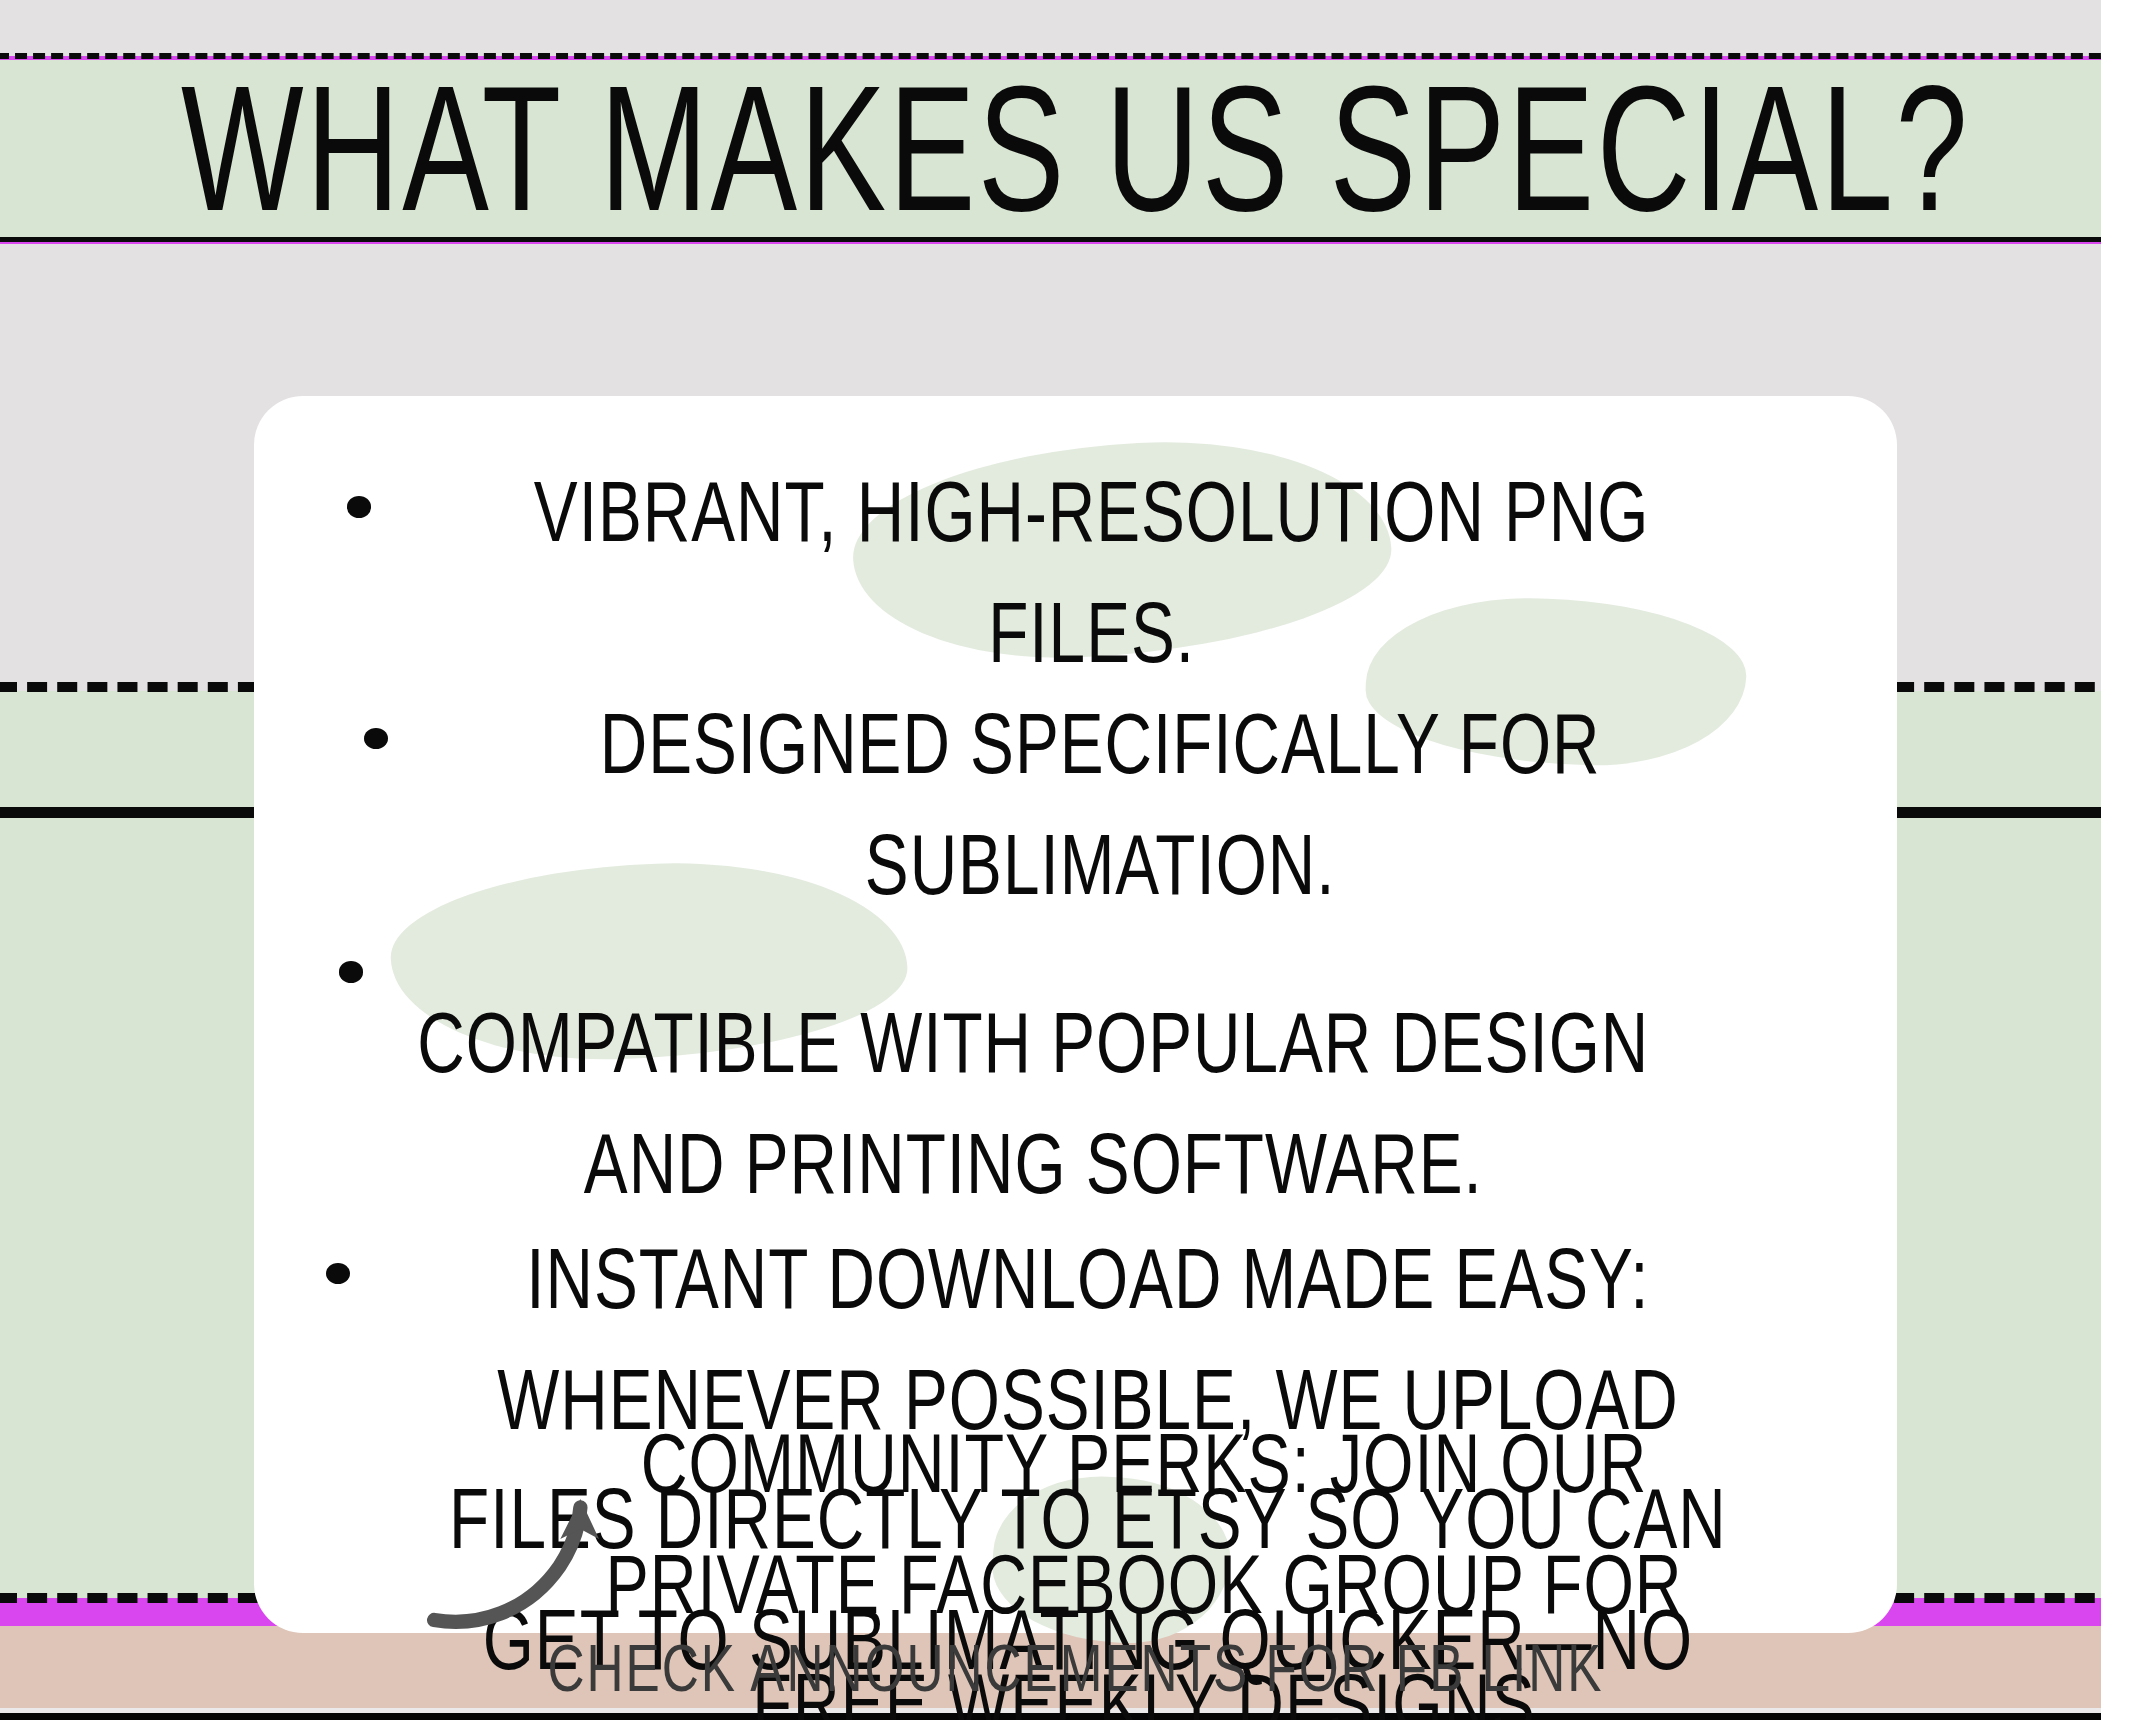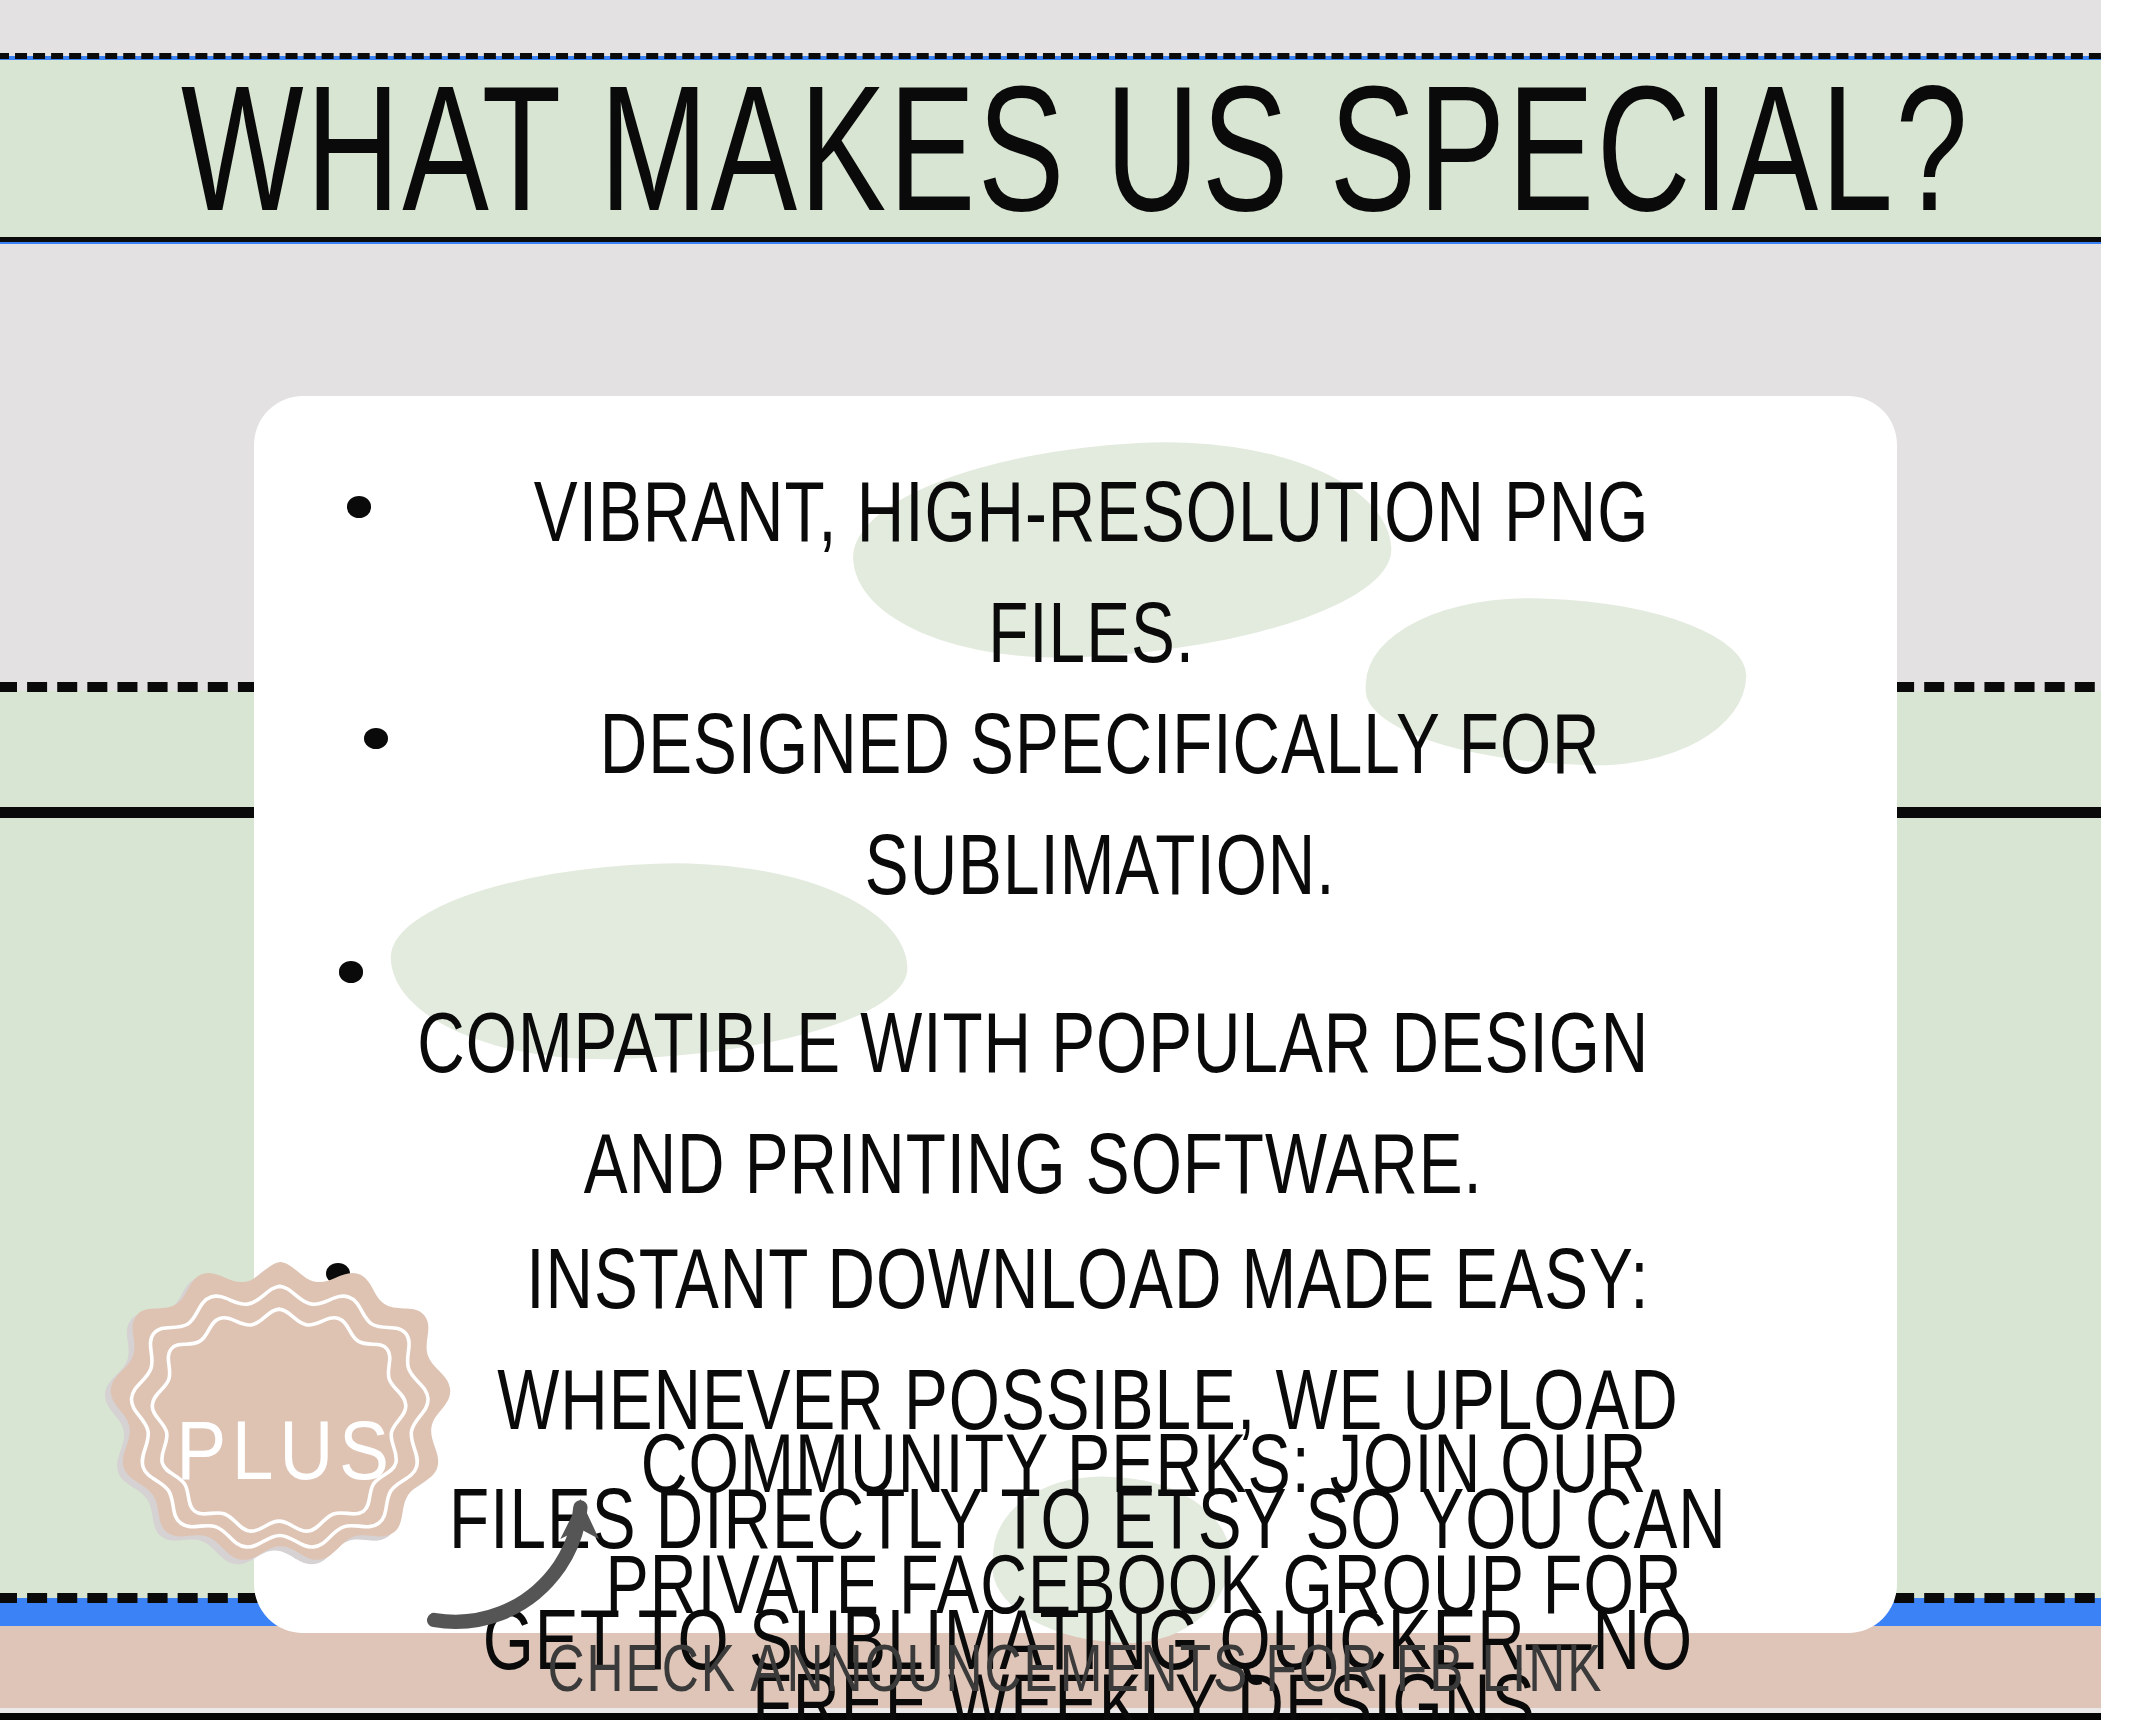--- a/index.html
+++ b/index.html
@@ -9,21 +9,21 @@
   body {
     font-family: "DejaVu Sans", sans-serif;
   }
 
   
   #poster {
     position: relative;
     width: 2101px;
     height: 1721px;
     overflow: hidden;
-    background: #3b82f6;
+    background: #d946ef;
   }
 
   
   .band {
     position: absolute;
     left: 0;
     width: 2151px;
   }
   .band-grey-top   { top: 0;    height: 56px;   background: #E4E1E3; }
   .band-header     { top: 60px; height: 178px;  background: #D8E5D2; }
@@ -278,68 +278,20 @@
       <span class="bullet-text">COMPATIBLE WITH POPULAR DESIGN AND PRINTING SOFTWARE.</span>
     </div>
 
     <div class="bullet-row row-4">
       <span class="bullet-dot"></span>
       <span class="bullet-text">INSTANT DOWNLOAD MADE EASY: WHENEVER POSSIBLE, WE UPLOAD FILES DIRECTLY TO ETSY SO YOU CAN GET TO SUBLIMATING QUICKER—NO EXTRA STEPS, NO HASSLE!</span>
     </div>
 
   </div>
 
-  <div class="seal">
-    <svg viewBox="0 0 520 560" xmlns="http://www.w3.org/2000/svg">
-
-      <path d="M250 18
-               c22 0 32 26 54 28 c22 2 38 -18 58 -11 c20 7 20 33 38 43
-               c18 10 41 -1 54 15 c13 16 -2 37 5 56 c7 19 30 27 31 48
-               c1 21 -22 31 -26 51 c-4 20 14 38 8 57 c-6 19 -30 22 -41 39
-               c-11 17 -4 40 -20 52 c-16 12 -37 -1 -56 6 c-19 7 -27 30 -48 32
-               c-21 2 -33 -19 -54 -19 c-21 0 -33 21 -54 19 c-21 -2 -29 -25 -48 -32
-               c-19 -7 -40 6 -56 -6 c-16 -12 -9 -35 -20 -52 c-11 -17 -35 -20 -41 -39
-               c-6 -19 12 -37 8 -57 c-4 -20 -27 -30 -26 -51 c1 -21 24 -29 31 -48
-               c7 -19 -8 -40 5 -56 c13 -16 36 -5 54 -15 c18 -10 18 -36 38 -43
-               c20 -7 36 13 58 11 c22 -2 32 -28 54 -28 z" fill="#D6D2D3" transform="translate(-8,6)"></path>
-
-      <path d="M250 18
-               c22 0 32 26 54 28 c22 2 38 -18 58 -11 c20 7 20 33 38 43
-               c18 10 41 -1 54 15 c13 16 -2 37 5 56 c7 19 30 27 31 48
-               c1 21 -22 31 -26 51 c-4 20 14 38 8 57 c-6 19 -30 22 -41 39
-               c-11 17 -4 40 -20 52 c-16 12 -37 -1 -56 6 c-19 7 -27 30 -48 32
-               c-21 2 -33 -19 -54 -19 c-21 0 -33 21 -54 19 c-21 -2 -29 -25 -48 -32
-               c-19 -7 -40 6 -56 -6 c-16 -12 -9 -35 -20 -52 c-11 -17 -35 -20 -41 -39
-               c-6 -19 12 -37 8 -57 c-4 -20 -27 -30 -26 -51 c1 -21 24 -29 31 -48
-               c7 -19 -8 -40 5 -56 c13 -16 36 -5 54 -15 c18 -10 18 -36 38 -43
-               c20 -7 36 13 58 11 c22 -2 32 -28 54 -28 z" fill="#DEC3B3"></path>
-
-      <path d="M250 52
-               c19 0 28 23 47 25 c19 2 33 -16 51 -10 c18 6 18 29 33 38
-               c16 9 36 -1 47 13 c11 14 -2 33 4 49 c6 17 26 24 27 42
-               c1 18 -19 27 -23 45 c-3 18 12 33 7 50 c-5 17 -26 19 -36 34
-               c-9 15 -3 35 -17 45 c-14 11 -33 -1 -49 5 c-17 6 -24 27 -42 28
-               c-18 2 -29 -16 -47 -16 c-18 0 -29 18 -47 16 c-18 -1 -25 -22 -42 -28
-               c-16 -6 -35 6 -49 -5 c-14 -10 -8 -30 -17 -45 c-10 -15 -31 -17 -36 -34
-               c-5 -17 10 -32 7 -50 c-4 -18 -24 -27 -23 -45 c1 -18 21 -25 27 -42
-               c6 -16 -7 -35 4 -49 c11 -14 31 -4 47 -13 c15 -9 15 -32 33 -38
-               c18 -6 32 12 51 10 c19 -2 28 -25 47 -25 z" fill="none" stroke="#FFFFFF" stroke-width="5"></path>
-      <path d="M250 84
-               c16 0 24 20 40 22 c16 2 28 -14 44 -9 c15 5 15 25 28 32
-               c14 8 31 -1 40 11 c9 12 -2 28 3 42 c5 14 22 20 23 36
-               c1 15 -16 23 -20 38 c-3 15 10 28 6 43 c-4 14 -22 16 -31 29
-               c-8 13 -3 30 -14 38 c-12 9 -28 -1 -42 4 c-14 5 -21 23 -36 24
-               c-15 1 -25 -14 -40 -14 c-15 0 -25 15 -40 14 c-15 -1 -22 -19 -36 -24
-               c-14 -5 -30 5 -42 -4 c-11 -8 -6 -25 -14 -38 c-9 -13 -27 -15 -31 -29
-               c-4 -15 9 -28 6 -43 c-4 -15 -21 -23 -20 -38 c1 -16 18 -22 23 -36
-               c5 -14 -6 -30 3 -42 c9 -12 26 -3 40 -11 c13 -7 13 -27 28 -32
-               c16 -5 28 11 44 9 c16 -2 24 -22 40 -22 z" fill="none" stroke="#FFFFFF" stroke-width="5"></path>
-    </svg>
-    <div class="seal-label">PLUS</div>
-  </div>
 
   <div class="arrow">
     <svg width="215" height="165" viewBox="0 0 300 230" xmlns="http://www.w3.org/2000/svg">
       <path d="M10 205 C70 215 140 195 185 130 C205 100 212 72 214 48" fill="none" stroke="#555555" stroke-width="20" stroke-linecap="round"></path>
       <path d="M214 36 L240 92 L214 78 L186 92 Z" fill="#555555"></path>
     </svg>
   </div>
 
   <div class="perks">COMMUNITY PERKS: JOIN OUR PRIVATE FACEBOOK GROUP FOR FREE WEEKLY DESIGNS</div>
 

